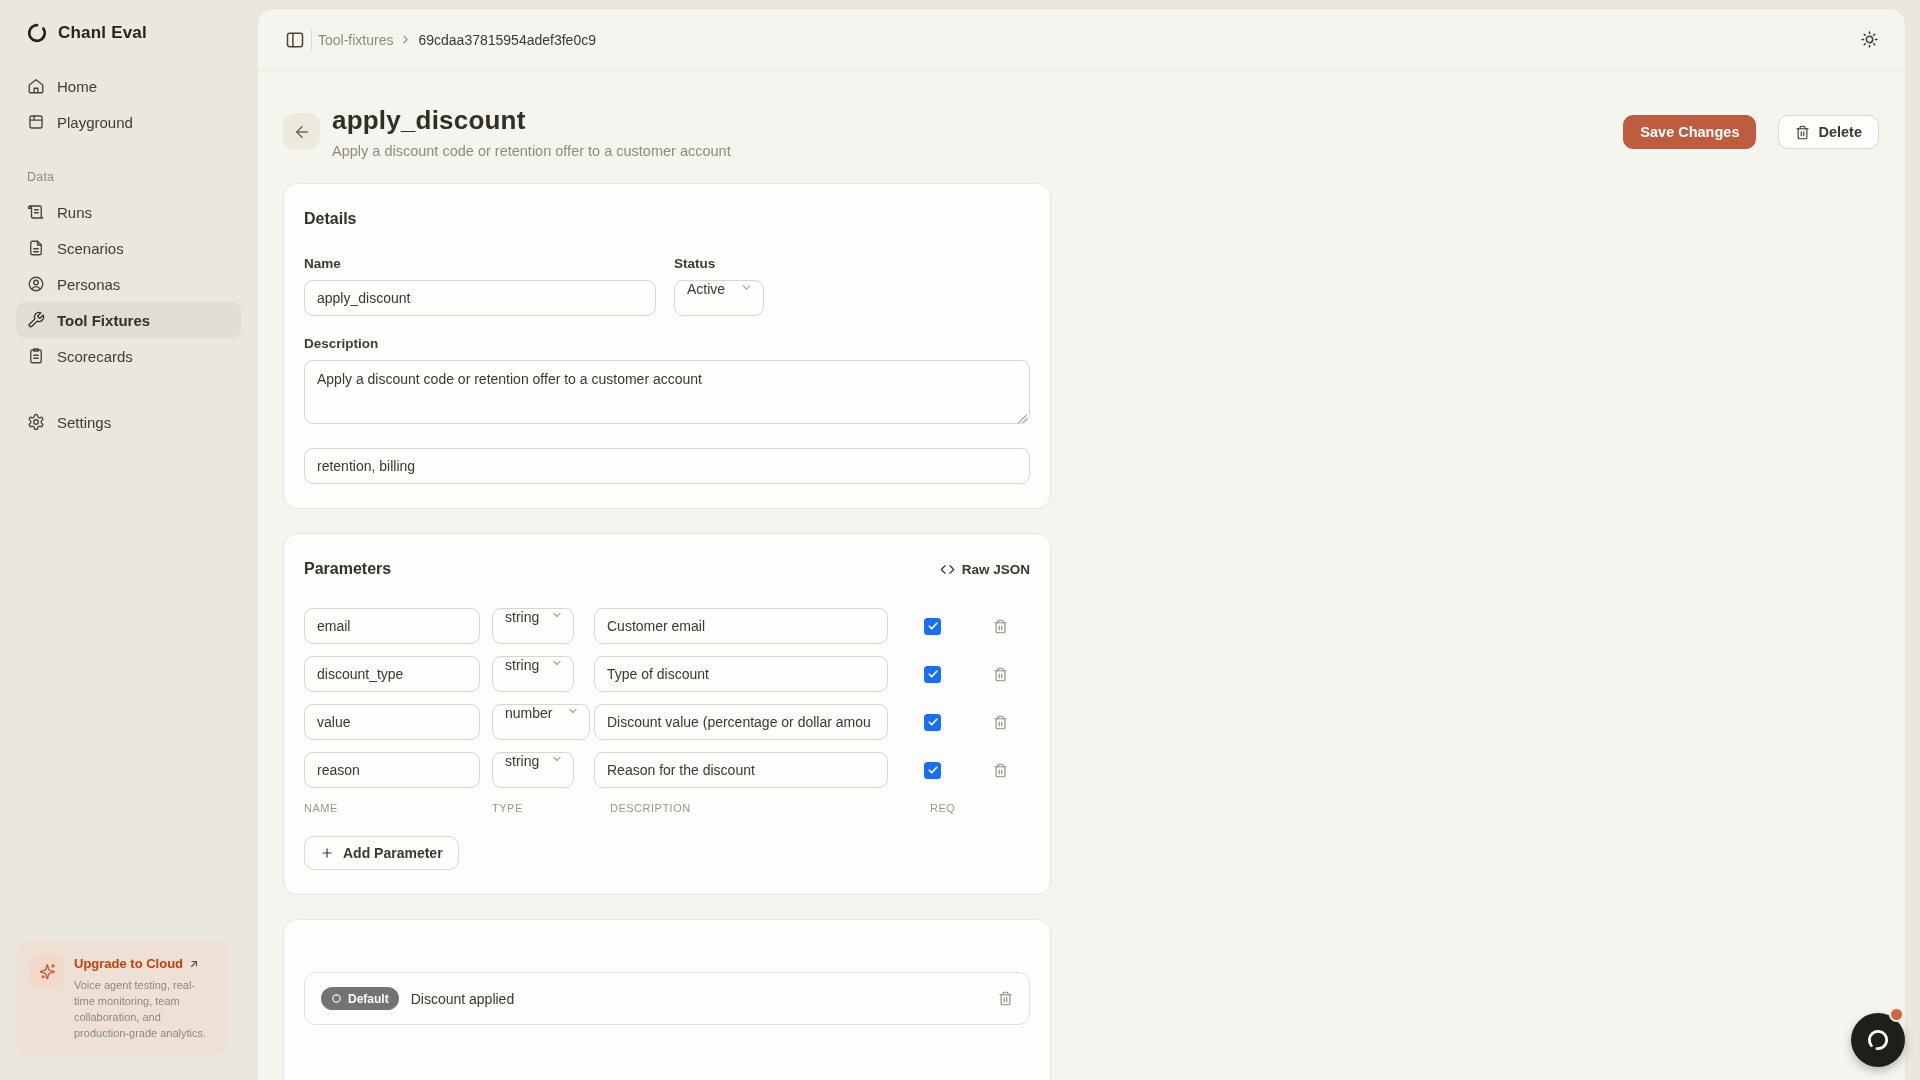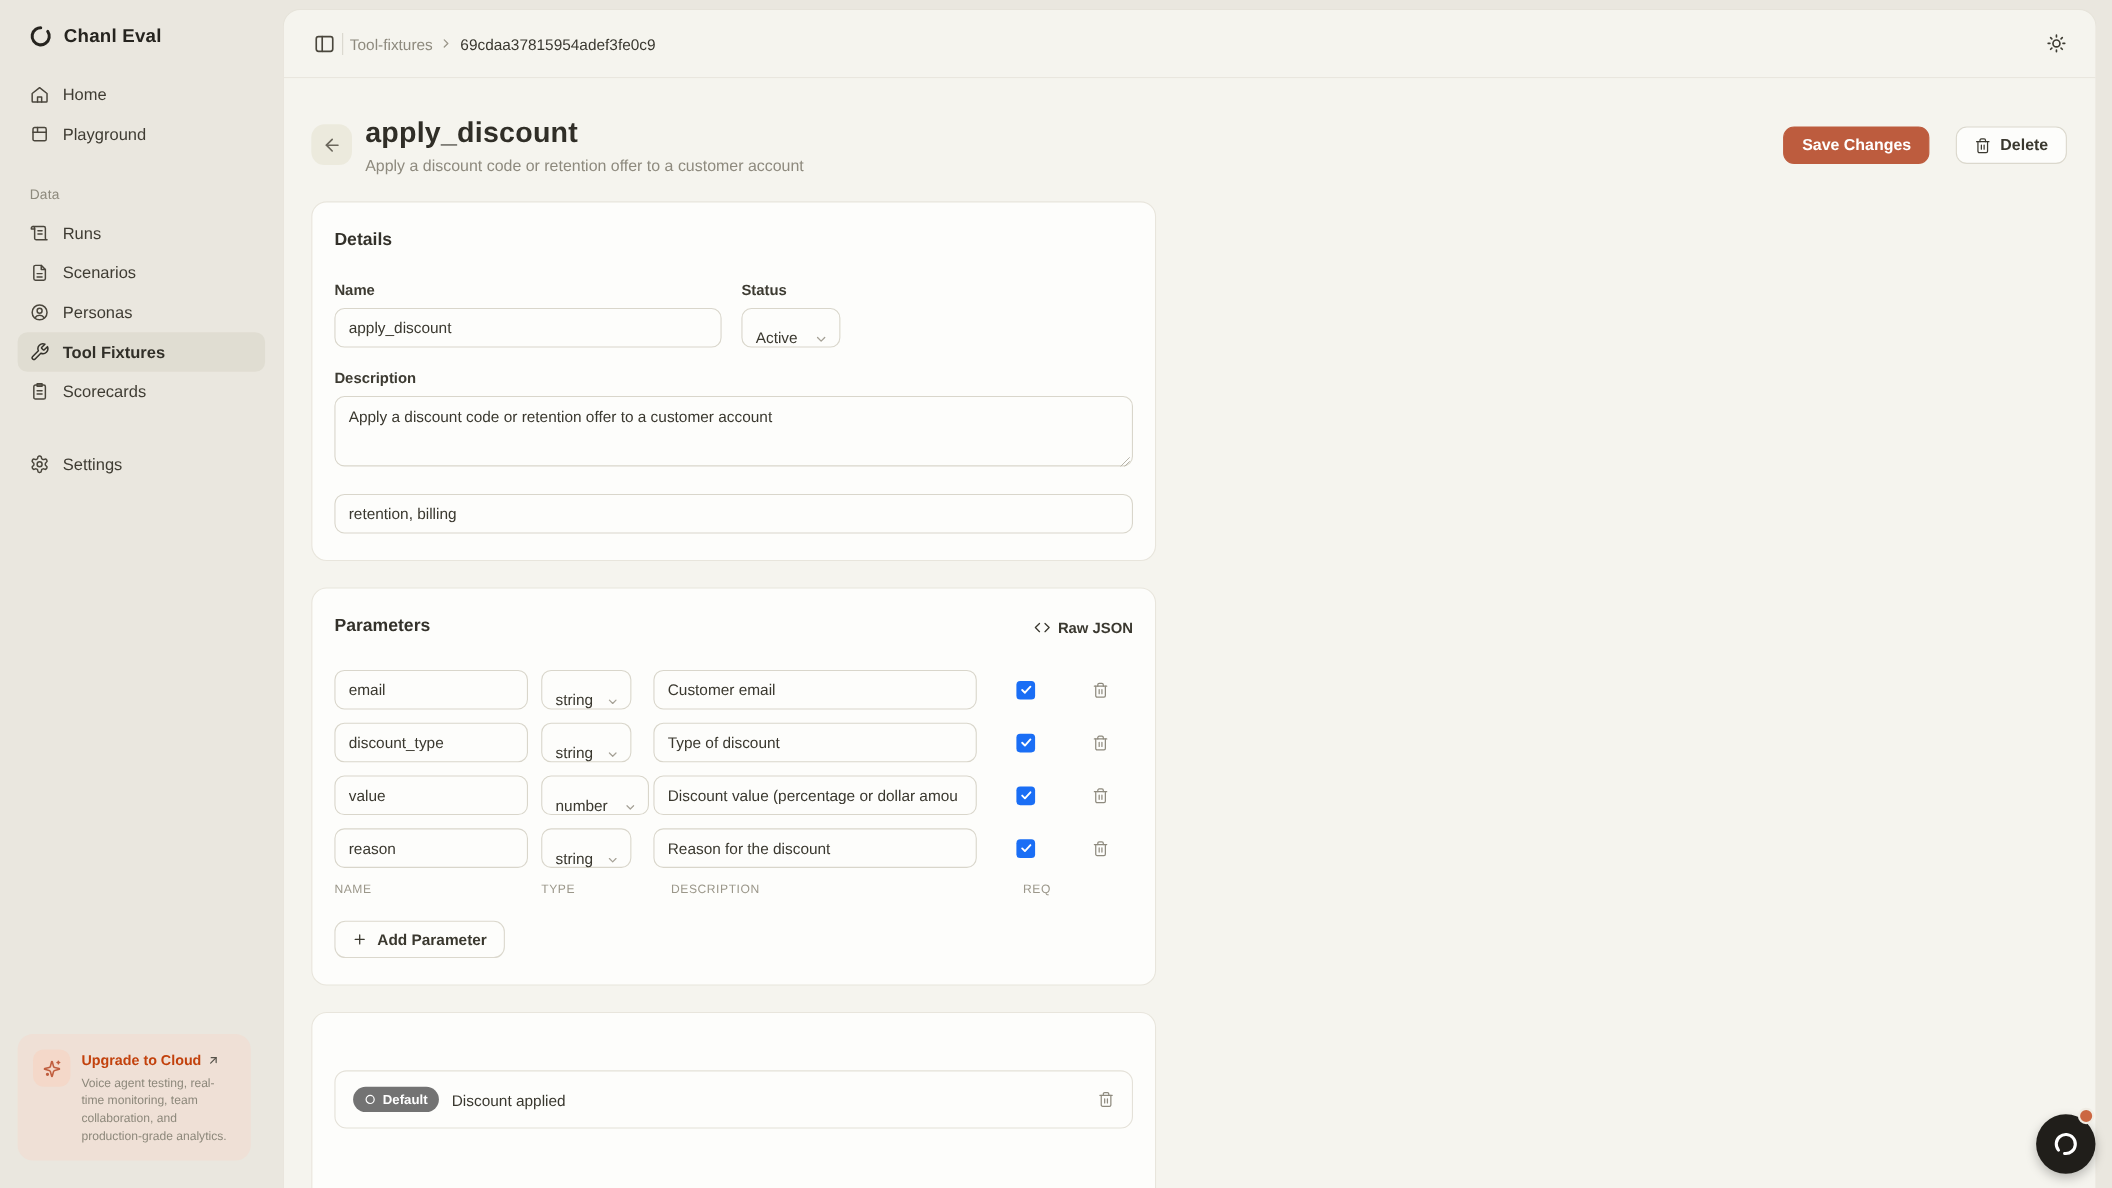--- a/index.html
+++ b/index.html
@@ -66,28 +66,28 @@
   
   .page-header { display:flex; align-items:flex-start; }
   .back-btn {
     width:37px; height:37px; border-radius:12px; background:#eceadd;
     border:none; display:flex; align-items:center; justify-content:center;
     margin-top:8px; cursor:pointer;
   }
   .title-block { margin-left:12px; }
   .page-title { font-size:26px; font-weight:800; color:#302e27; letter-spacing:.2px; }
   .page-subtitle { font-size:14.5px; color:#8e8a7e; margin-top:7px; }
-  .header-actions { margin-left:auto; display:flex; gap:24px; margin-top:10px; }
+  .header-actions { margin-left:auto; display:flex; gap:10px; margin-top:10px; }
   .btn {
     display:flex; align-items:center; gap:8px; height:34px; padding:0 16px;
     border-radius:10px; font-size:14.5px; font-weight:700; cursor:pointer;
     font-family:"Liberation Sans", sans-serif;
   }
   .btn-primary { background:#bd5c3e; color:#ffffff; border:1px solid #bd5c3e; }
-  .btn-secondary { background:#fdfdfb; color:#3a382f; border:1px solid #dbd8cd; }
+  .btn-secondary { background:#fdfdfb; color:#3a382f; border:1px solid #dbd8cd;margin-left:12px; }
 
   
   .card {
     width:768px; background:#fdfdfb; border:1px solid #e8e5dc;
     border-radius:14px; padding:26px 20px 24px 20px; margin-top:24px;
   }
   .card-head { display:flex; align-items:center; }
   .card-title { font-size:16px; font-weight:700; color:#33312a; }
   .card-head .spacer { flex:1; }
 
@@ -96,21 +96,21 @@
     height:36px; border:1px solid #d9d6cb; border-radius:9px; background:#fdfdfb;
     font-size:14px; color:#3a382f; padding:0 12px; width:100%;
     font-family:"Liberation Sans", sans-serif;
   }
   .detail-grid { display:flex; gap:18px; margin-top:28px; }
   .name-col { width:352px; }
   .status-col { width:90px; }
 
   .select {
     height:36px; border:1px solid #d9d6cb; border-radius:9px; background:#fdfdfb;
-    display:flex; align-items:flex-end; gap:8px; padding:0 10px 0 12px;
+    display:flex; align-items:flex-start; gap:8px; padding:0 10px 0 12px;
     font-size:14px; color:#3a382f; cursor:pointer;
   }
   .select .sel-text { flex:1; }
 
   .field-block { margin-top:20px; }
   .textarea-wrap { position:relative; }
   textarea.text-area {
     width:100%; height:64px; border:1px solid #d9d6cb; border-radius:9px;
     background:#fdfdfb; font-size:14px; color:#3a382f; padding:9px 12px;
     resize:none; font-family:"Liberation Sans", sans-serif; line-height:1.4;

